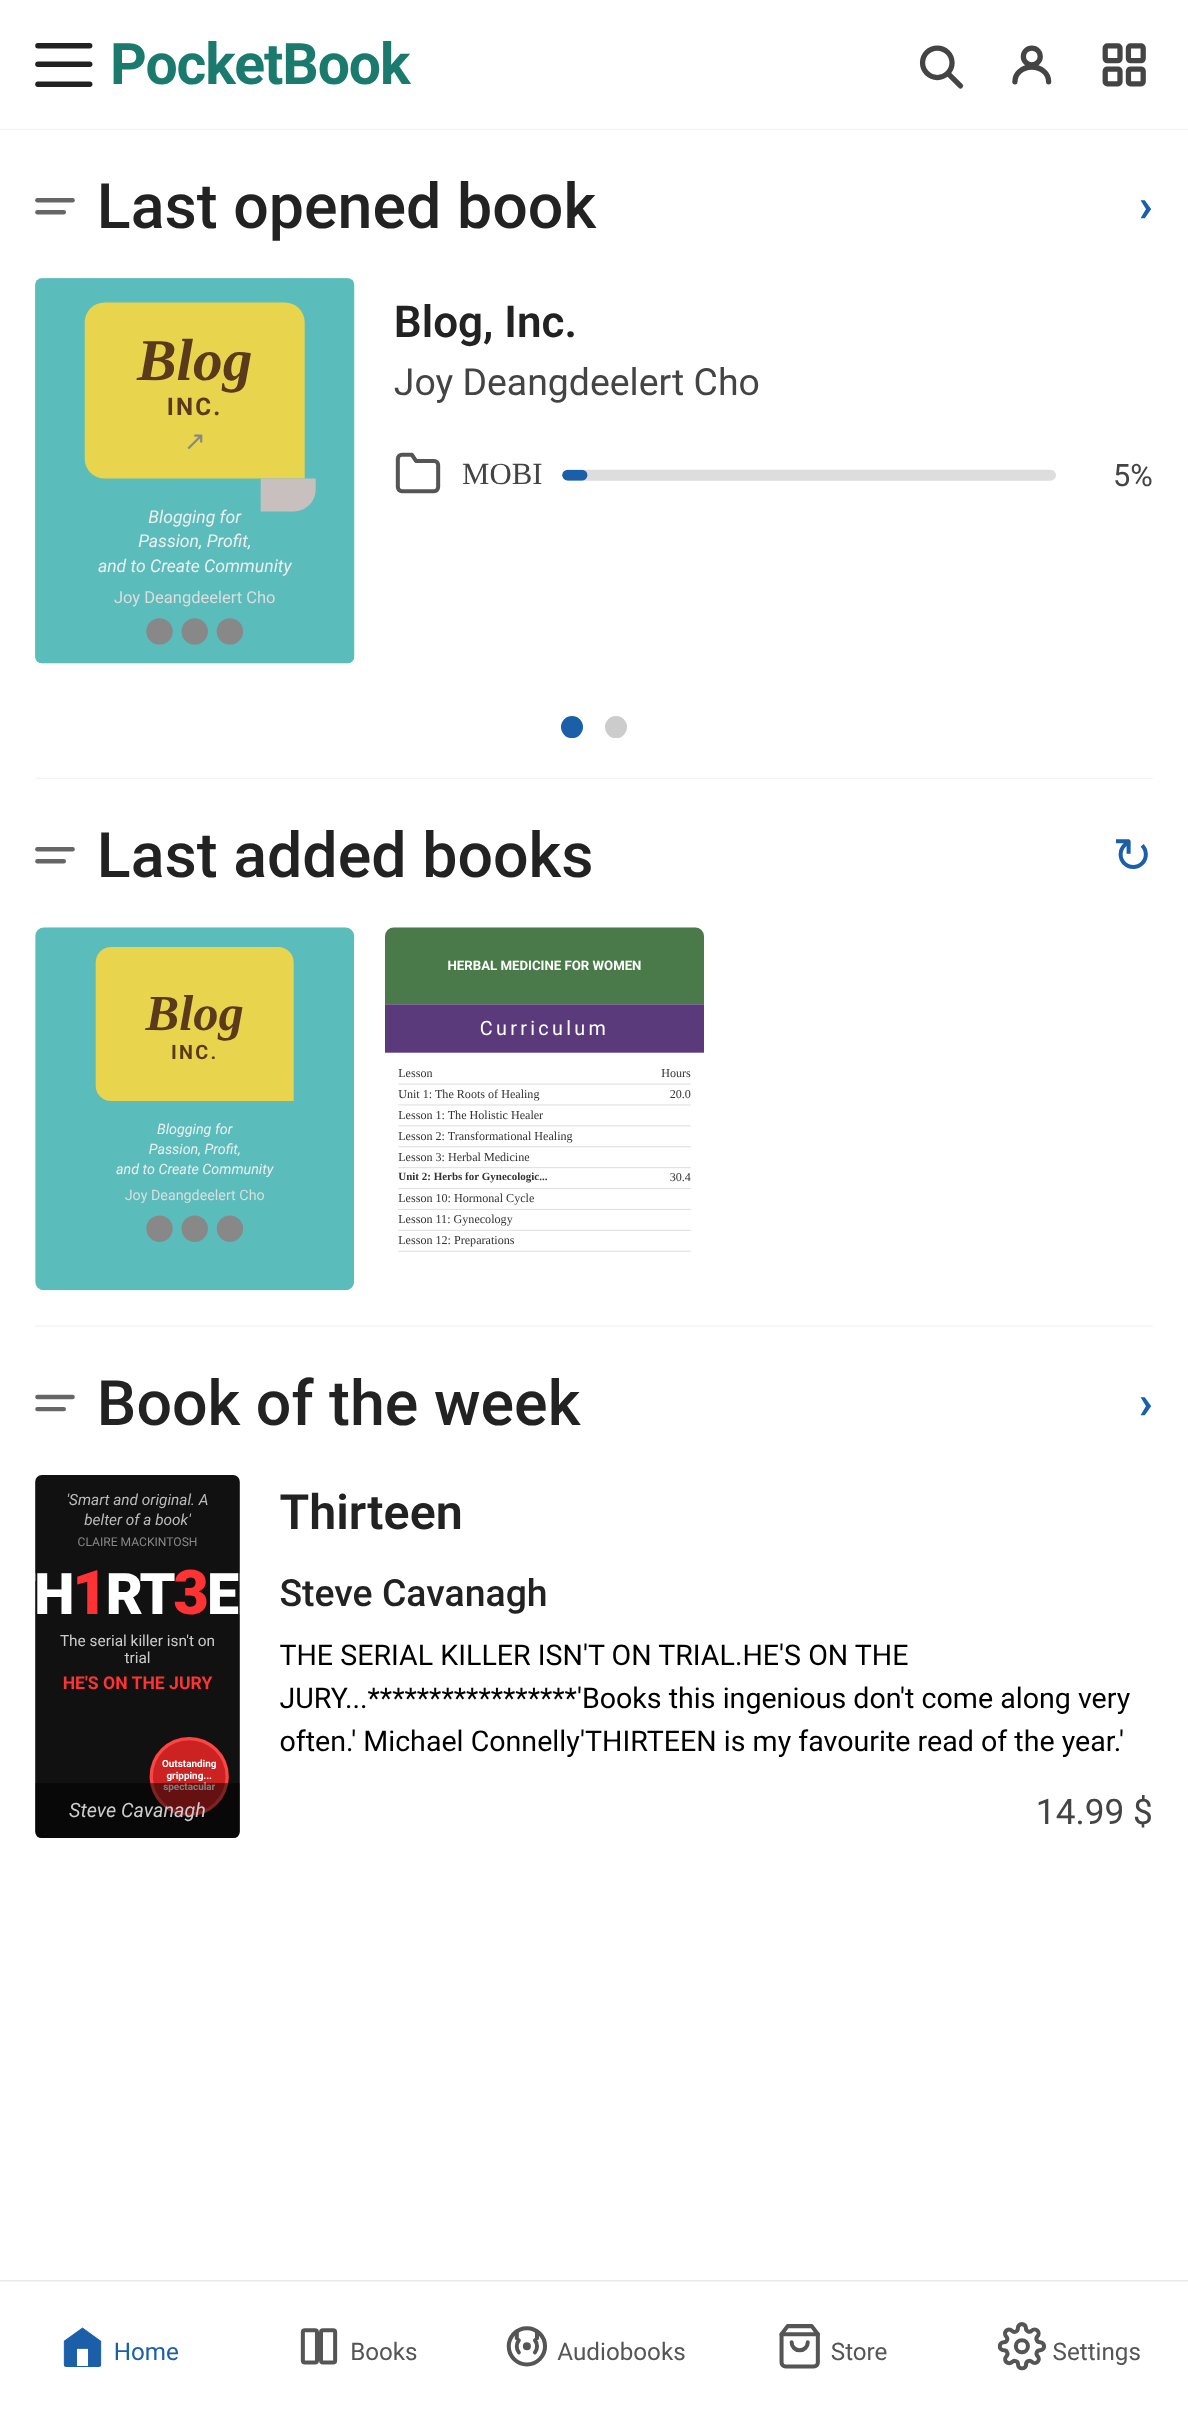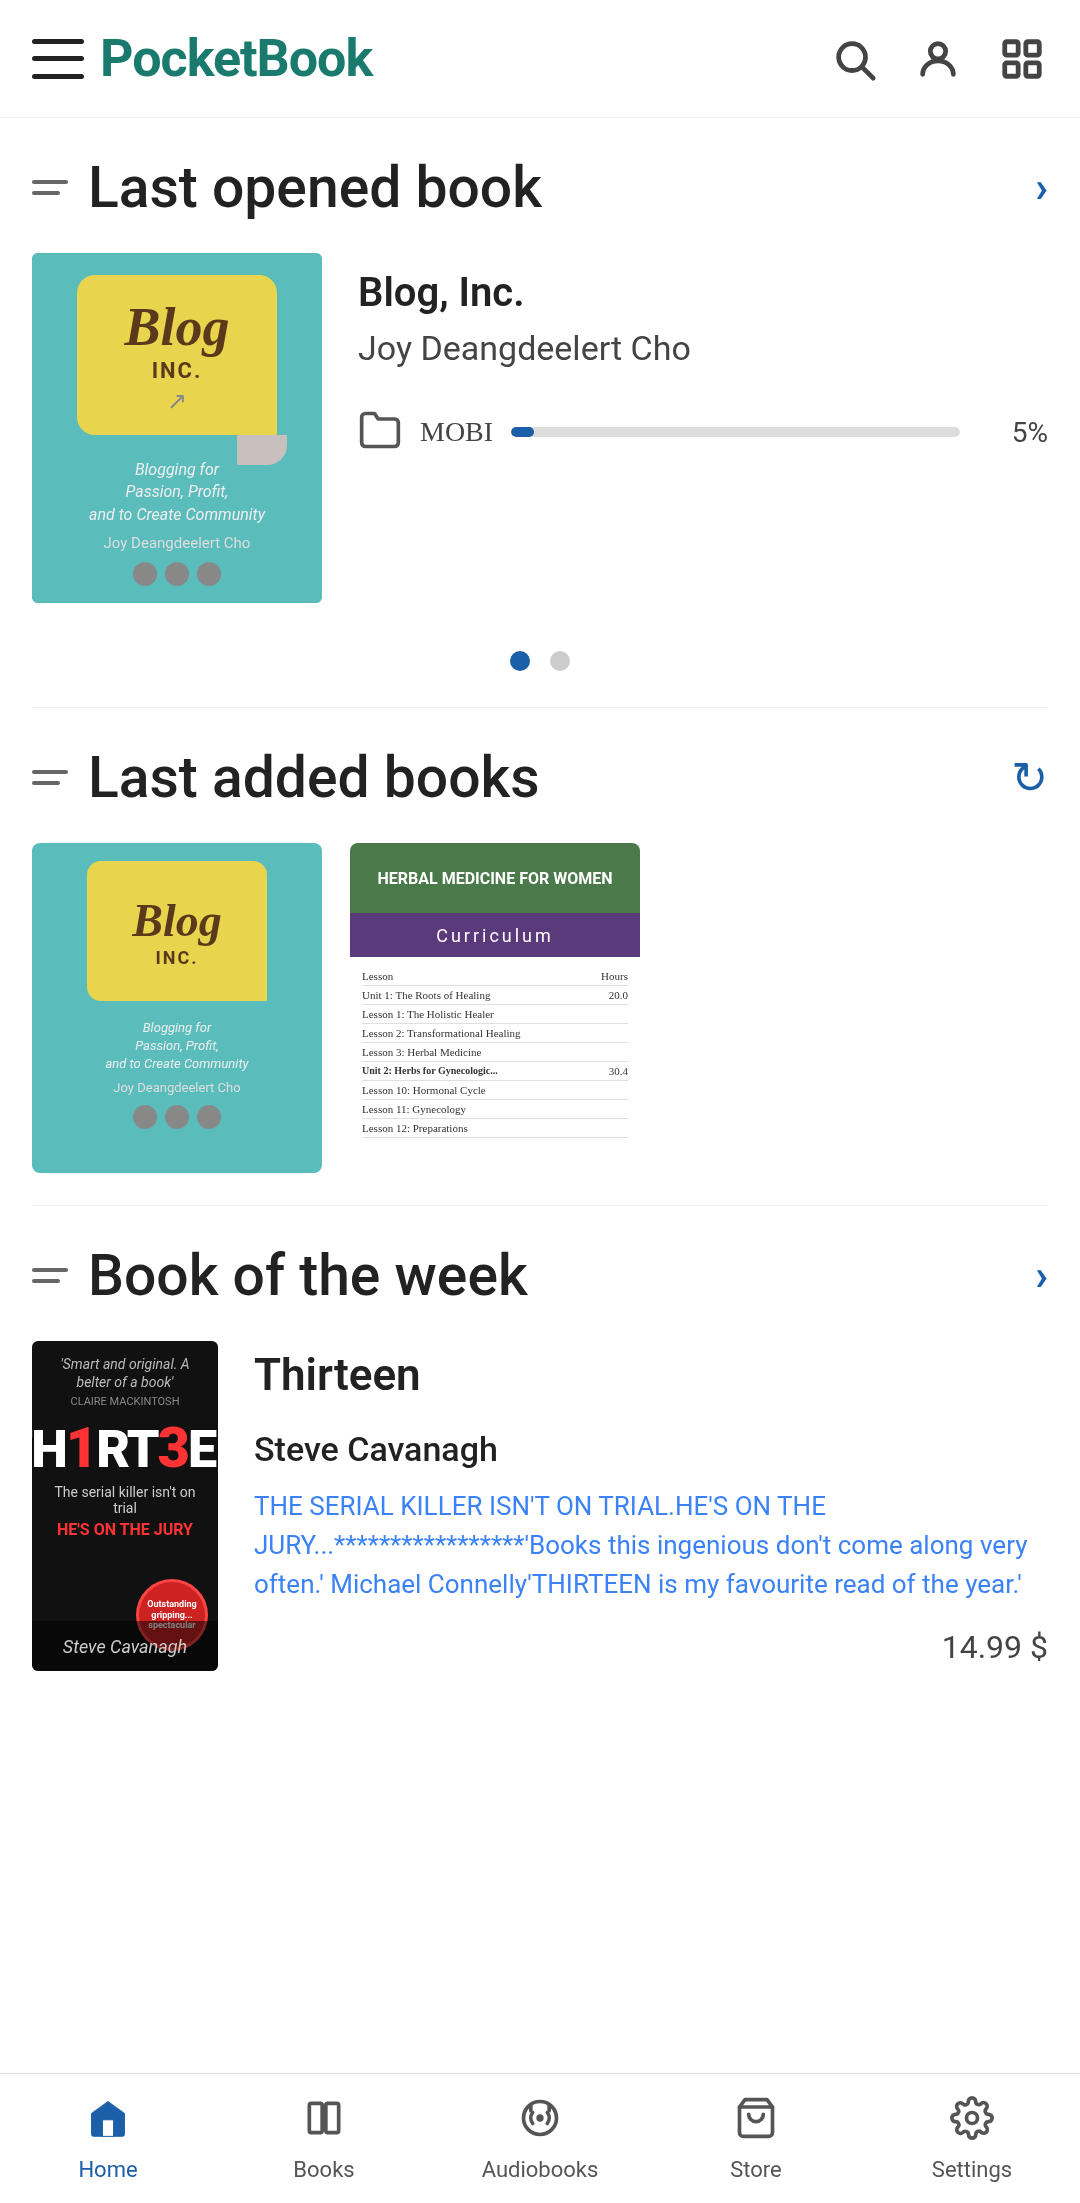--- a/index.html
+++ b/index.html
@@ -338,21 +338,21 @@
     }
     .herbal-top {
       background: #4a7a4a;
       height: 70px;
       display: flex;
       align-items: center;
       padding: 0 14px;
     }
     .herbal-top-text {
       color: #fff;
-      font-size: 16px;
+      font-size: 12px;
       font-weight: bold;
       text-align: center;
       flex: 1;
     }
     .herbal-purple-bar {
       background: #5a3a7a;
       height: 44px;
       display: flex;
       align-items: center;
       justify-content: center;
@@ -498,21 +498,21 @@
       margin-bottom: 28px;
     }
     .botw-book-author {
       font-size: 34px;
       color: #222;
       font-weight: 500;
       margin-bottom: 18px;
     }
     .botw-description {
       font-size: 26px;
-      color: #3b82f6;
+      color: #000000;
       line-height: 1.5;
       margin-bottom: 24px;
     }
     .botw-price {
       font-size: 32px;
       color: #444;
       text-align: right;
     }
 
     
@@ -523,21 +523,21 @@
       width: 1080px;
       height: 130px;
       background: #fff;
       border-top: 1px solid #e0e0e0;
       display: flex;
       align-items: stretch;
     }
     .nav-item {
       flex: 1;
       display: flex;
-      flex-direction: column;
+      flex-direction: row;
       align-items: center;
       justify-content: center;
       gap: 6px;
       cursor: pointer;
     }
     .nav-item.active .nav-icon { color: #1a5fa8; }
     .nav-item.active .nav-label { color: #1a5fa8; }
     .nav-icon {
       font-size: 44px;
       color: #555;

